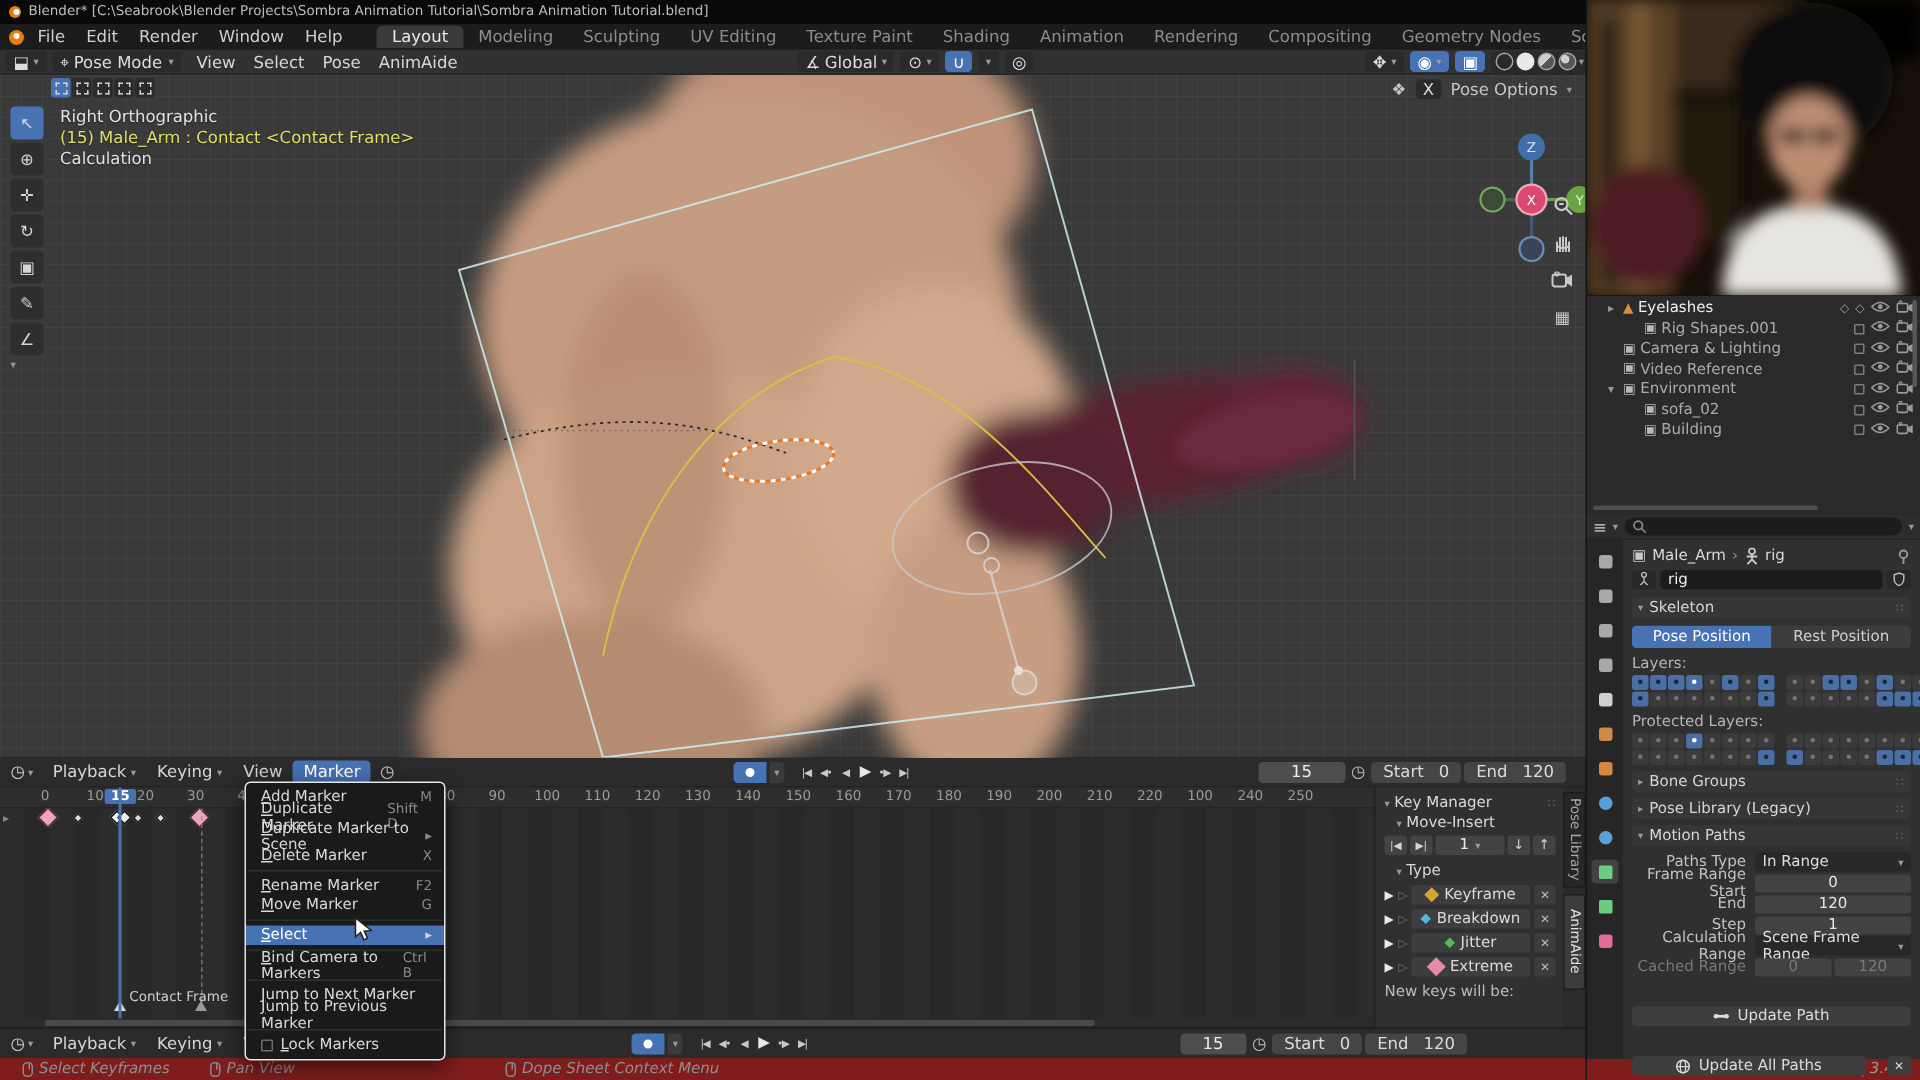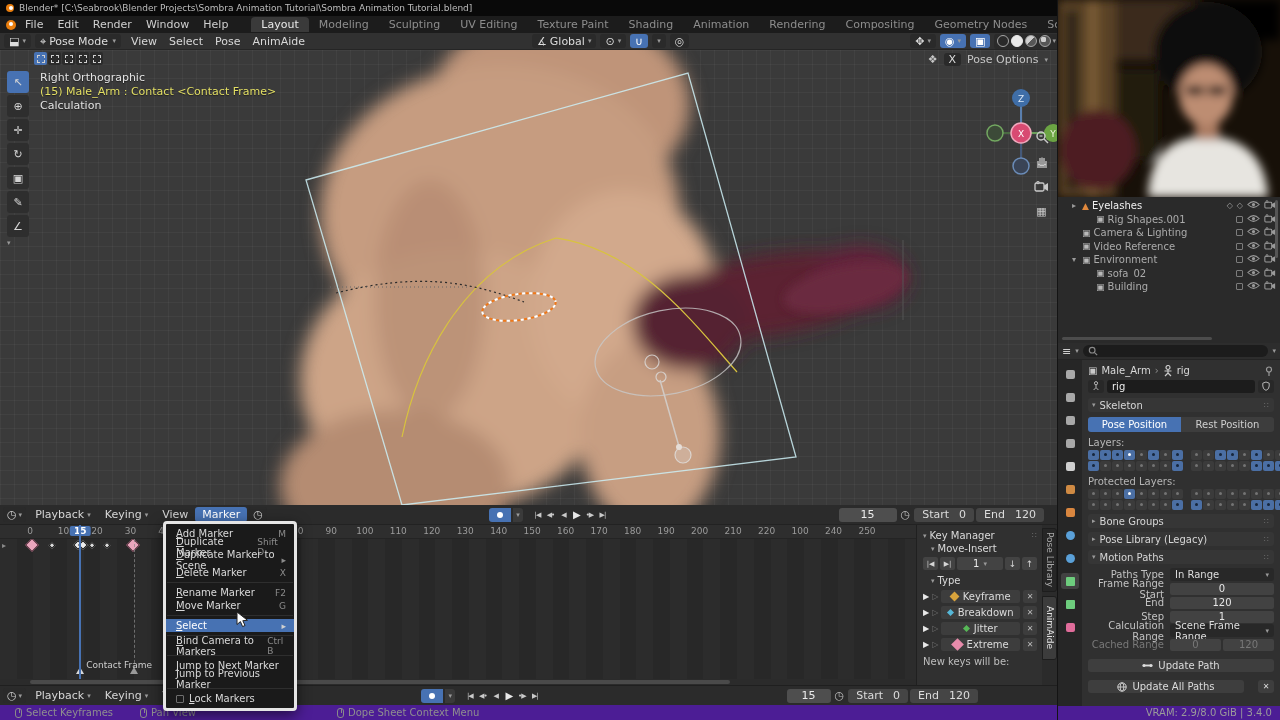--- a/index.html
+++ b/index.html
@@ -84,21 +84,21 @@
   .lcell { border-radius:2px; background:#3b3b3b; position:relative; }
   .lcell::after { content:""; position:absolute; left:3.5px; top:3px; width:3px; height:3px; border-radius:50%; background:#747474; }
   .lcell.on { background:#4b6fa4; } .lcell.on::after { background:#16263c; }
   .lcell.act { background:#4b6fa4; } .lcell.act::after { background:#fff; }
   .prow { display:flex; align-items:center; height:13px; margin-top:1px; }
   .prow .pl { width:82px; text-align:right; padding-right:6px; color:#c2c2c2; }
   .pfield { flex:1; height:12px; background:#424242; border-radius:2px; display:flex; align-items:center; justify-content:center; color:#e6e6e6; }
   .pdrop { flex:1; height:13px; background:#282828; border-radius:3px; display:flex; align-items:center; padding:0 5px; color:#dedede; }
   .pdrop .chev { margin-left:auto; }
   .dim, .dim * { color:#787878 !important; }
-  .wide-btn { height:13px; background:#3e3e3e; border-radius:3px; display:flex; align-items:center; justify-content:center; gap:5px; color:#dcdcdc; margin-top:8px; }
+  .wide-btn { height:13px; background:#3e3e3e; border-radius:3px; display:flex; align-items:center; justify-content:center; gap:5px; color:#dcdcdc; margin-top:20px; }
 
   
   #dopesheet { left:0; top:505px; width:1058px; height:180px; background:#2b2b2b; }
   #ds-header, #tl2 { display:flex; align-items:center; gap:2px; padding-left:3px; background:#2b2b2b; }
   #ds-header { position:absolute; left:0; top:0; width:1058px; height:20px; border-bottom:1px solid #222; }
   .ed-btn { background:#2a2a2a; border-radius:3px; height:15px; display:flex; align-items:center; padding:0 4px; gap:2px; color:#ccc; }
   .ds-menu { padding:0 7px; color:#d6d6d6; display:flex; align-items:center; gap:3px; height:15px; border-radius:3px; }
   .ds-menu.active { background:#4772b3; color:#fff; }
   .rec-btn { width:22px; height:14px; background:#4772b3; border-radius:3px 0 0 3px; display:flex; align-items:center; justify-content:center; }
   .rec-btn::after { content:""; width:6px; height:6px; background:#fff; border-radius:50%; }
@@ -135,28 +135,28 @@
   .kt-di { transform:rotate(45deg); display:block; }
   .kt-trash { width:14px; height:13px; background:#3d3d3d; border-radius:2px; display:flex; align-items:center; justify-content:center; color:#b9b9b9; font-size:8px; }
 
   
   .ntab { position:absolute; left:1042px; width:15px; background:#262626; color:#a8a8a8; font-size:9px;
       writing-mode:vertical-rl; display:flex; align-items:center; justify-content:center; border-radius:0 3px 3px 0; border:1px solid #1d1d1d; }
   .ntab.active { background:#3c3c3c; color:#e2e2e2; }
 
   
   #tl2 { position:absolute; left:0; top:685px; width:1058px; height:20px; border-top:1px solid #1f1f1f; }
-  #statusbar { left:0; top:705px; width:1280px; height:15px; background:#4c1d95; display:flex; align-items:center; font-size:10px; color:#8f8f8f; }
+  #statusbar { left:0; top:705px; width:1280px; height:15px; background:#7f1d1d; display:flex; align-items:center; font-size:10px; color:#8f8f8f;font-style:italic; }
   .sb-item { position:absolute; display:flex; align-items:center; gap:4px; }
   .mouse-ico { width:7px; height:10px; border:1px solid #8a8a8a; border-radius:3px; position:relative; }
   .mouse-ico::after { content:""; position:absolute; left:2.5px; top:0; width:1px; height:4px; background:#8a8a8a; }
   #sb-right { position:absolute; right:8px; color:#9a9a9a; }
 
   
-  #marker-menu { left:163px; top:521px; width:134px; background:#1a1a1a; border:3px solid #e5e5e5; border-radius:4px; box-shadow:0 4px 14px rgba(0,0,0,.55); padding:3px 0; z-index:9; font-size:10px; }
+  #marker-menu { left:163px; top:521px; width:134px; background:#1a1a1a; border:1px solid #e5e5e5; border-radius:4px; box-shadow:0 4px 14px rgba(0,0,0,.55); padding:3px 0; z-index:9; font-size:10px; }
   .mm-item { height:13px; display:flex; align-items:center; padding:0 8px 0 10px; color:#d9d9d9; }
   .mm-item.hl { background:#4772b3; color:#fff; }
   .mm-label { display:inline-block; }
   .mm-label::first-letter { text-decoration:underline; }
   .mm-short { margin-left:auto; color:#8b8b8b; font-size:9px; }
   .mm-item.hl .mm-short { color:#d0d0d0; }
   .mm-sep { height:1px; background:#2e2e2e; margin:3px 1px; }
   .mm-check { width:8px; height:8px; border:1px solid #6e6e6e; border-radius:1px; margin-right:5px; }
   #cursor { left:236px; top:611px; z-index:11; }
 </style>

